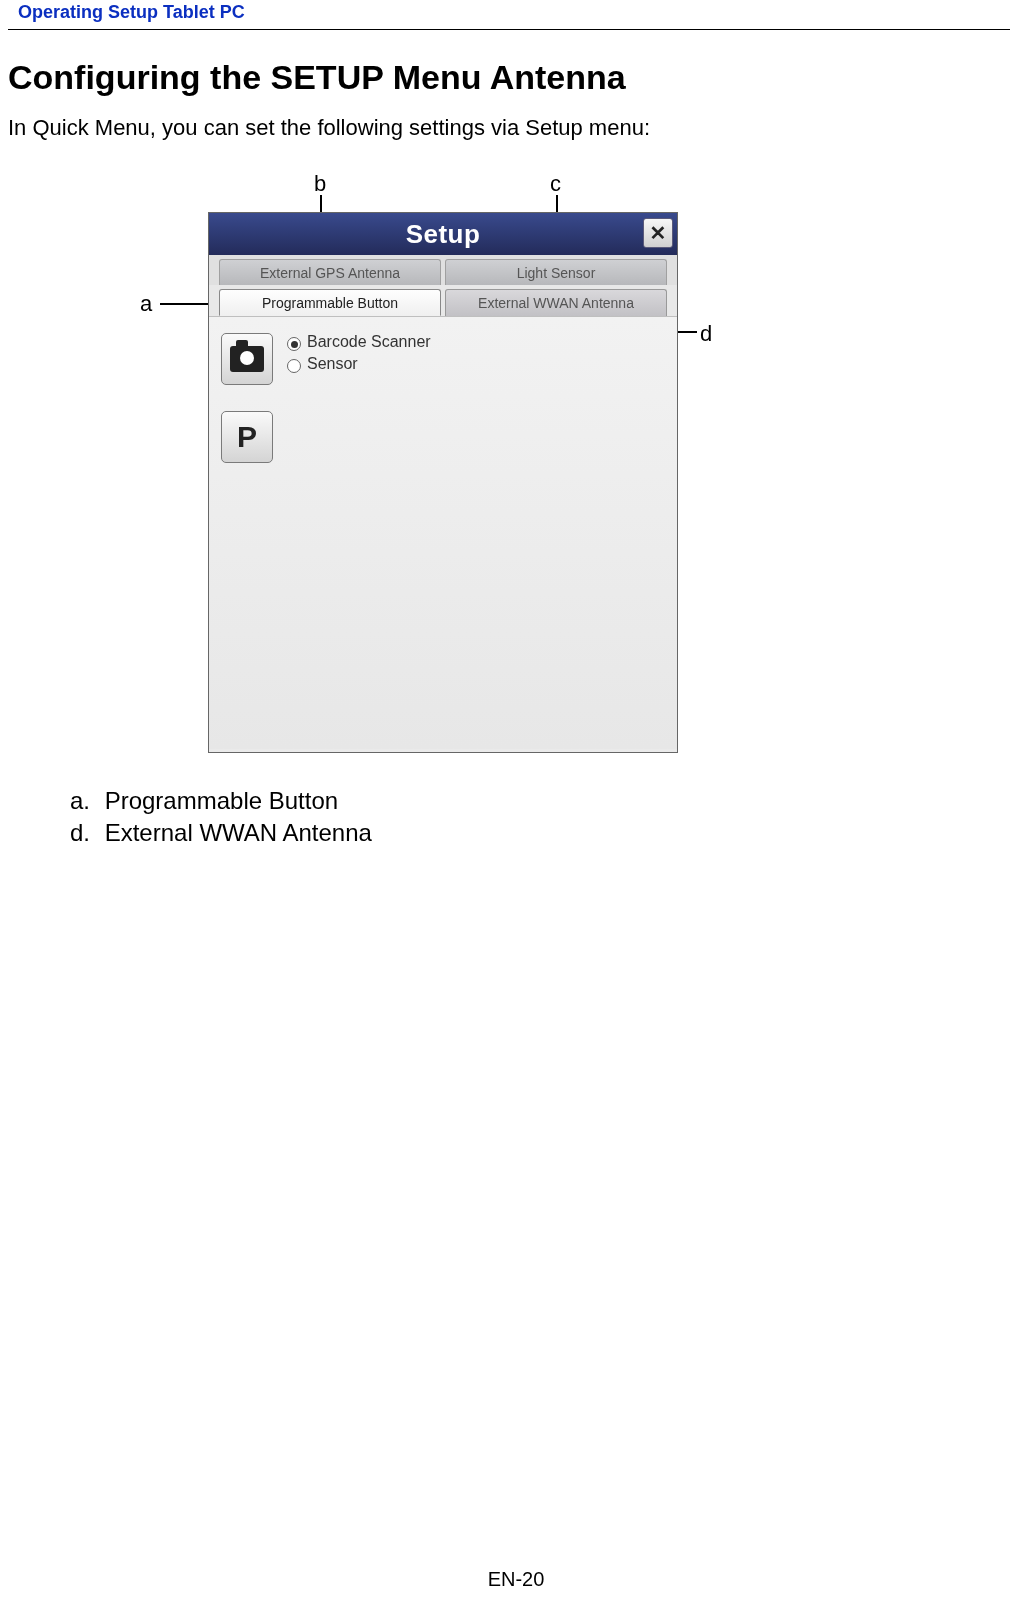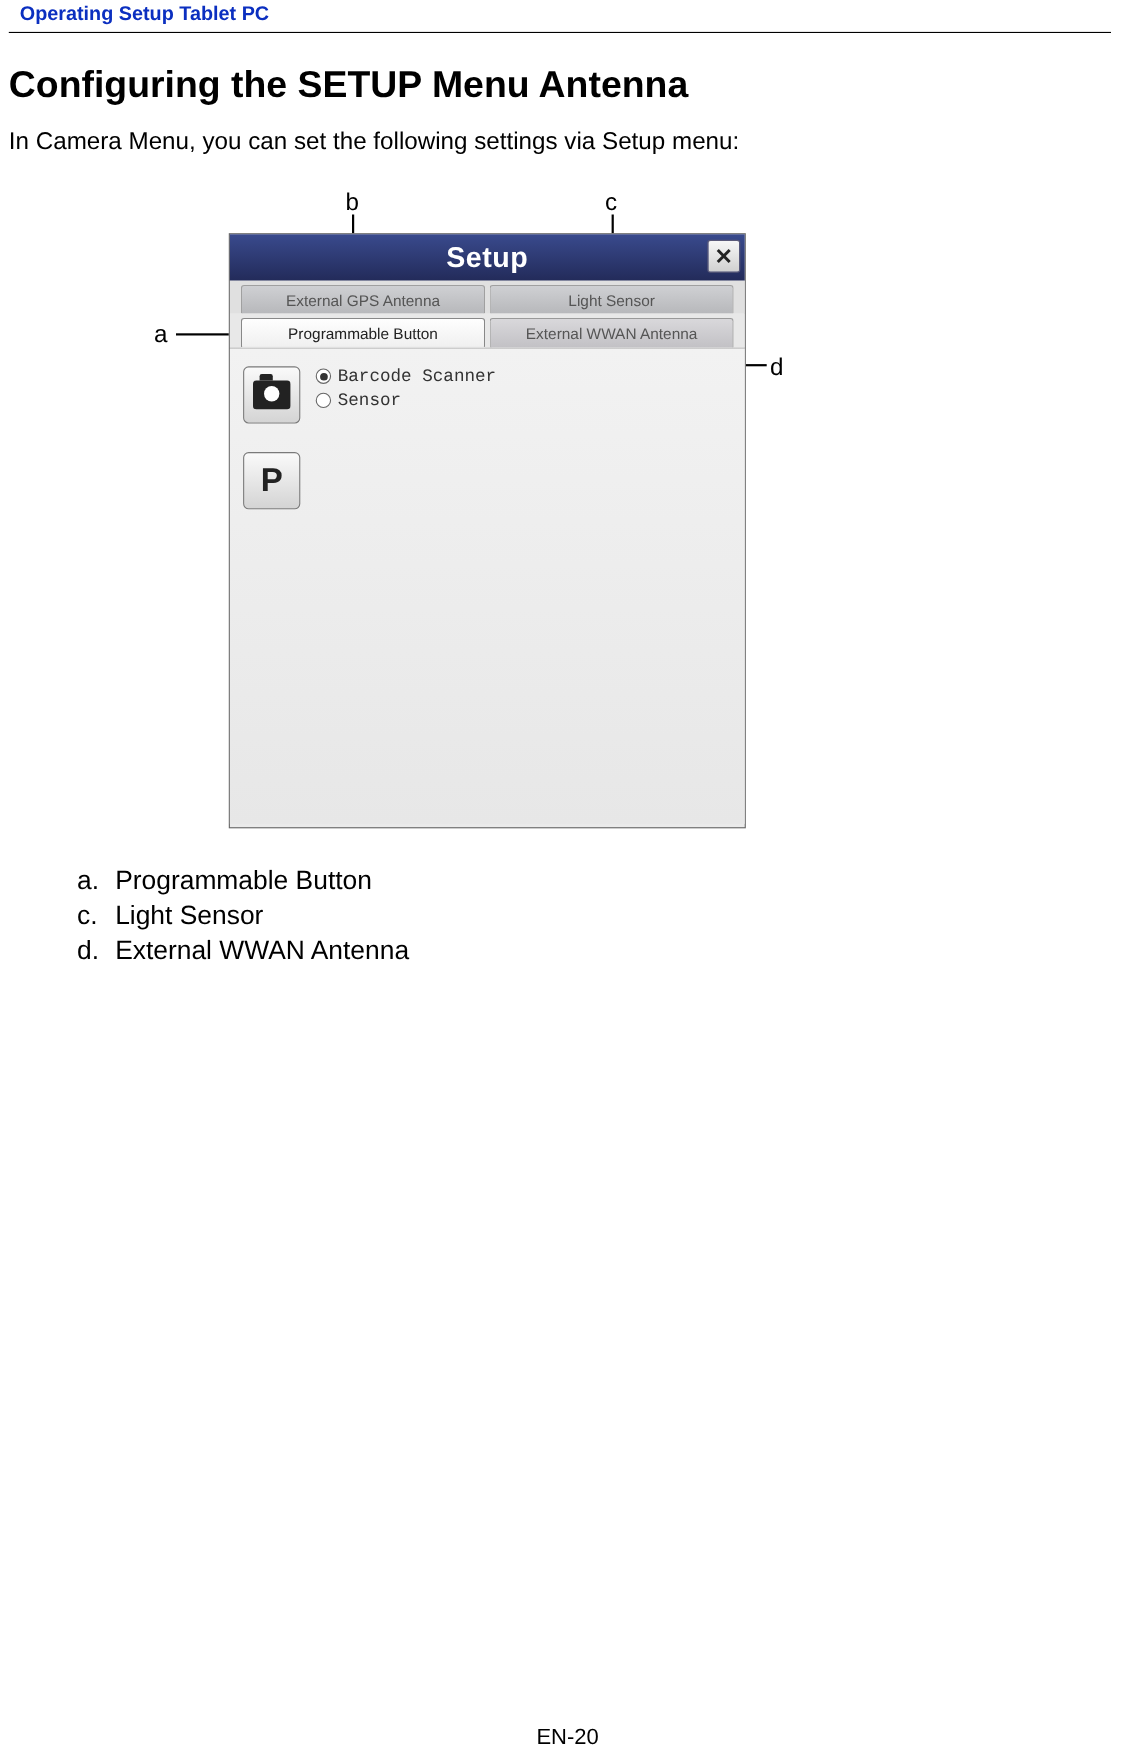--- a/index.html
+++ b/index.html
@@ -192,23 +192,22 @@
     }
     .radio-list {
       display: flex;
       flex-direction: column;
       font-size: 16px;
       color: #333;
       gap: 4px;
     }
     .radio-item {
       display: flex;
-      align-items: center;
+      align-items: flex-end;
       gap: 6px;
-      font-family: Liberation Mono, monospace;
     }
     .radio-dot {
       width: 14px;
       height: 14px;
       border: 1.5px solid #666;
       border-radius: 50%;
       display: inline-flex;
       align-items: center;
       justify-content: center;
       background: #fff;
@@ -273,21 +272,21 @@
       font-size: 20px;
     }
   </style>
 </head>
 <body>
 
 <div class="header-label">Operating Setup Tablet PC</div>
 
 <h1 class="title">Configuring the SETUP Menu Antenna</h1>
 
-<p class="intro">In Camera Menu, you can set the following settings via Setup menu:</p>
+<p class="intro">In Quick Menu, you can set the following settings via Setup menu:</p>
 
 <div class="figure-wrap">
 
   <div class="callout label-a">a</div>
   <div class="callout label-b">b</div>
   <div class="callout label-c">c</div>
   <div class="callout label-d">d</div>
 
   <div class="line line-a-h"></div>
   <div class="line line-b-v"></div>
@@ -350,22 +349,18 @@
 
   </div>
 </div>
 
 <div class="legend">
   <div class="legend-row">
     <span class="letter">a.</span>
     <span>Programmable Button</span>
   </div>
   <div class="legend-row">
-    <span class="letter">c.</span>
-    <span>Light Sensor</span>
-  </div>
-  <div class="legend-row">
     <span class="letter">d.</span>
     <span>External WWAN Antenna</span>
   </div>
 </div>
 
 <div class="footer">EN-20</div>
 
 </body></html>

